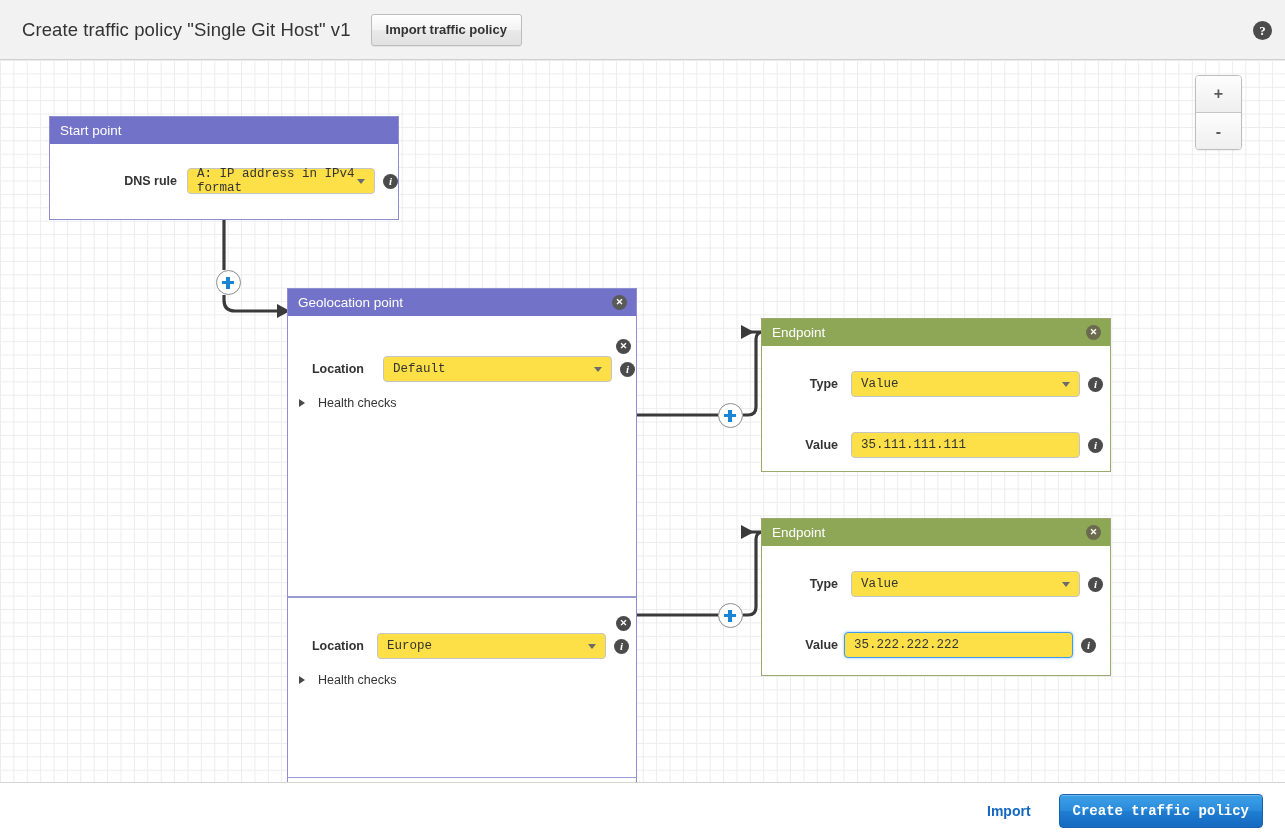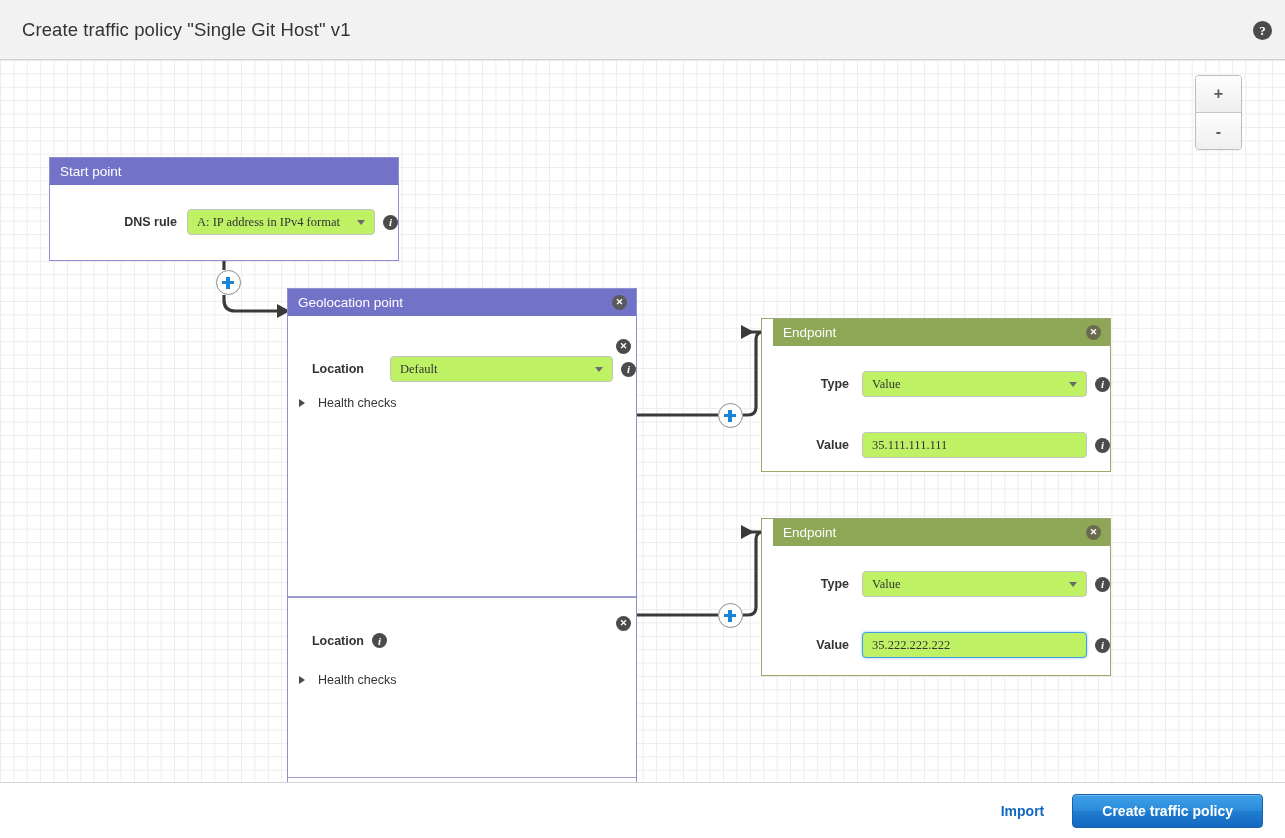--- a/index.html
+++ b/index.html
@@ -94,21 +94,21 @@
     display: flex; align-items: center;
     padding: 0 10px;
     color: #ffffff;
     font-size: 13.5px;
     position: relative;
   }
   .node-body { position: relative; }
 
   .node.purple { border: 1px solid #8e8ed2; }
   .node.purple .node-head { background: #7272c8; }
-  .node.olive  { border: 1px solid #9aaa6e; padding-left: 11px; }
+  .node.olive  { border: 1px solid #9aaa6e; }
   .node.olive  .node-head { background: #8ea757; }
 
   
   .circ-icon {
     width: 15px; height: 15px; border-radius: 50%;
     background: #4b4b4b;
     display: inline-flex; align-items: center; justify-content: center;
     color: #ffffff;
     flex: none;
     cursor: pointer;
@@ -127,27 +127,27 @@
   }
   .flabel {
     font-size: 12.5px; font-weight: bold; color: #333333;
     text-align: right;
     flex: none;
   }
   .fselect, .finput {
     height: 26px;
     border: 1px solid #c4c4c4;
     border-radius: 4px;
-    background: #bef264;
+    background: #fde047;
     font-size: 12.5px;
     color: #333333;
     display: flex; align-items: center;
     padding: 0 9px;
     position: relative;
-    font-family: Liberation Serif, serif;
+    font-family: Liberation Mono, monospace;
     cursor: pointer;
   }
   .fselect .caret {
     position: absolute; right: 9px; top: 50%;
     margin-top: -2px;
     width: 0; height: 0;
     border-left: 4.5px solid transparent;
     border-right: 4.5px solid transparent;
     border-top: 5px solid #6b6b6b;
   }
@@ -212,35 +212,36 @@
     display: flex; align-items: center; justify-content: flex-end;
     padding-right: 22px;
     gap: 22px;
   }
   .btn-cancel {
     font-size: 14px; font-weight: bold; color: #1268bf;
     background: none; border: none; cursor: pointer;
     font-family: "Liberation Sans", sans-serif;
   }
   .btn-create {
-    height: 34px; padding: 0 29px;
+    height: 34px; padding: 0 13px;
     font-size: 14px; font-weight: bold; color: #ffffff;
     background: linear-gradient(to bottom, #3ea0e8 0%, #2a8ada 50%, #1f7ed2 51%, #1469c0 100%);
     border: 1px solid #1862ad;
     border-radius: 4px;
     cursor: pointer;
     box-shadow: inset 0 1px 0 rgba(255,255,255,0.25);
-    font-family: Liberation Sans, sans-serif;
+    font-family: Liberation Mono, monospace;
   }
 </style>
 </head>
 <body>
 
 <div class="topbar">
   <div class="page-title">Create traffic policy "Single Git Host" v1</div>
+  <button class="btn-import">Import traffic policy</button>
   <div class="help-icon">?</div>
 </div>
 
 <div class="canvas">
 
   <svg class="wires">
 
     <path d="M 224 159 L 224 210" stroke="#3a3a3a" stroke-width="3.2" fill="none"></path>
 
     <path d="M 224 235 L 224 240 Q 224 251 235 251 L 277 251" stroke="#3a3a3a" stroke-width="3.2" fill="none"></path>
@@ -254,21 +255,21 @@
     <path d="M 637 555 L 718 555" stroke="#3a3a3a" stroke-width="3.2" fill="none"></path>
     <path d="M 743 555 L 748 555 Q 756 555 756 547 L 756 479 Q 756 472 764 472 L 748 472" stroke="#3a3a3a" stroke-width="3.2" fill="none"></path>
     <polygon points="741,465 754,472 741,479" fill="#3a3a3a"></polygon>
   </svg>
 
   <div class="zoom-controls">
     <div class="zoom-btn top">+</div>
     <div class="zoom-btn">-</div>
   </div>
 
-  <div class="node purple" style="left:49px; top:56px; width:350px; height:104px;margin-top:41px;">
+  <div class="node purple" style="left:49px; top:56px; width:350px; height:104px;">
     <div class="node-head">
       <span>Start point</span>
     </div>
     <div class="node-body" style="height:75px;">
       <div class="frow" style="position:absolute; left:0; top:24px; width:100%;">
         <div class="flabel" style="width:127px;">DNS rule</div>
         <div class="fselect" style="width:222px; margin-left:10px;">
           <span>A: IP address in IPv4 format</span>
           <span class="caret"></span>
         </div>
@@ -283,38 +284,42 @@
     <div class="node-head">
       <span>Geolocation point</span>
       <span class="circ-icon close head-close"></span>
     </div>
     <div class="node-body" style="height:501px;">
 
       <div style="position:absolute; left:0; top:0; width:100%; height:220px;">
         <span class="circ-icon close" style="position:absolute; right:5px; top:23px;"></span>
         <div class="frow" style="position:absolute; left:0; top:40px; width:100%;">
           <div class="flabel" style="width:76px;">Location</div>
-          <div class="fselect" style="width:229px; margin-left:26px;">
+          <div class="fselect" style="width:229px; margin-left:19px;">
             <span>Default</span>
             <span class="caret"></span>
           </div>
           <span class="circ-icon info" style="margin-left:8px;"></span>
         </div>
         <div class="health" style="position:absolute; left:11px; top:80px;">
           <span class="tri"></span>
           <span>Health checks</span>
         </div>
       </div>
 
       <div class="geo-divider" style="top:280px;"></div>
 
       <div style="position:absolute; left:0; top:282px; width:100%; height:180px;">
         <span class="circ-icon close" style="position:absolute; right:5px; top:18px;"></span>
         <div class="frow" style="position:absolute; left:0; top:35px; width:100%;">
           <div class="flabel" style="width:76px;">Location</div>
+          <div class="fselect" style="width:229px; margin-left:13px;">
+            <span>Europe</span>
+            <span class="caret"></span>
+          </div>
           <span class="circ-icon info" style="margin-left:8px;"></span>
         </div>
         <div class="health" style="position:absolute; left:11px; top:75px;">
           <span class="tri"></span>
           <span>Health checks</span>
         </div>
       </div>
 
       <div class="geo-footer">
         
@@ -359,21 +364,21 @@
       <div class="frow" style="position:absolute; left:0; top:25px; width:100%;">
         <div class="flabel" style="width:76px;">Type</div>
         <div class="fselect" style="width:229px; margin-left:13px;">
           <span>Value</span>
           <span class="caret"></span>
         </div>
         <span class="circ-icon info" style="margin-left:8px;"></span>
       </div>
       <div class="frow" style="position:absolute; left:0; top:86px; width:100%;">
         <div class="flabel" style="width:76px;">Value</div>
-        <div class="finput focused" style="width:229px; margin-left:13px;">
+        <div class="finput focused" style="width:229px; margin-left:6px;">
           <span>35.222.222.222</span>
         </div>
         <span class="circ-icon info" style="margin-left:8px;"></span>
       </div>
     </div>
   </div>
 
 </div>
 
 <div class="footer">

